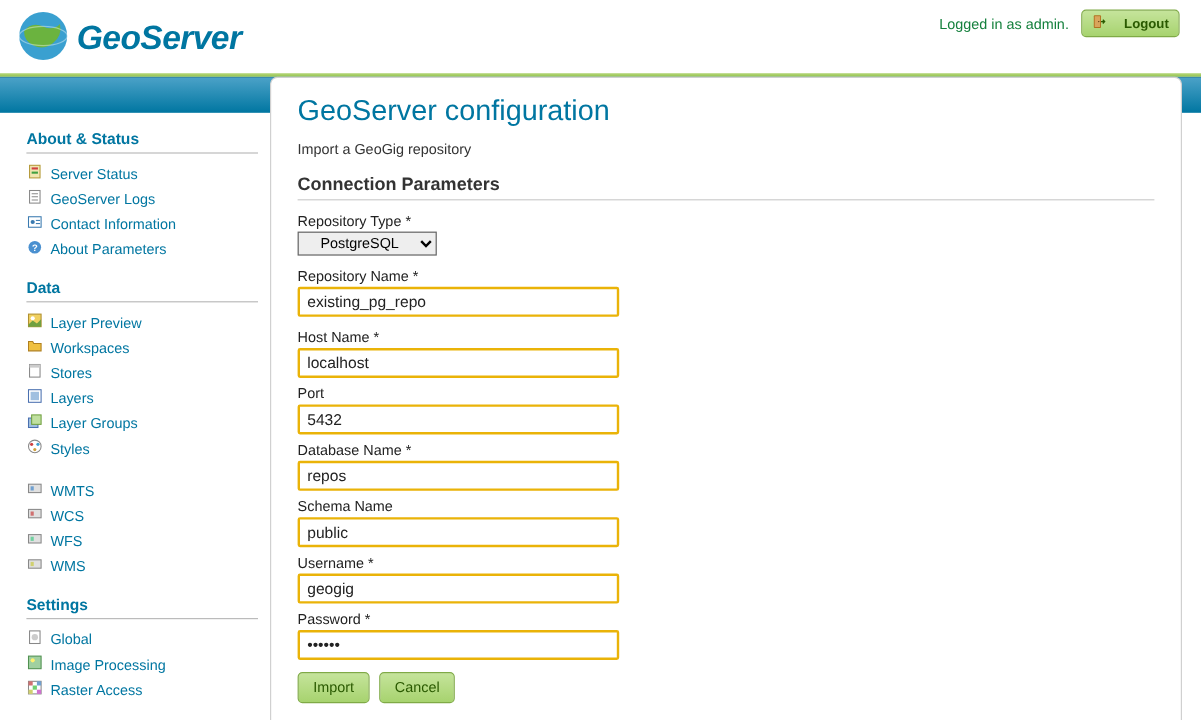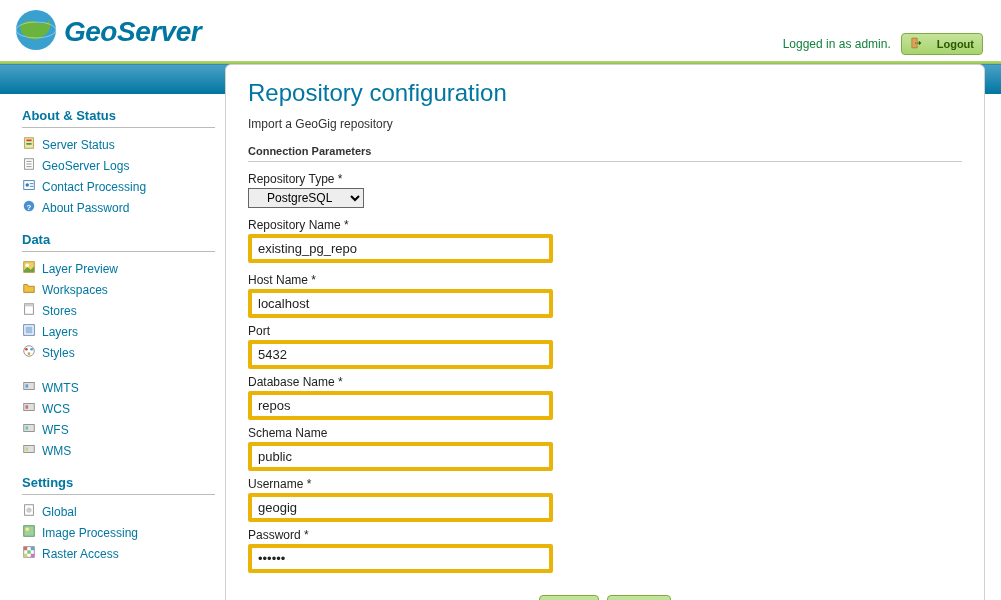--- a/index.html
+++ b/index.html
@@ -8,21 +8,21 @@
     font-size: 12px;
     color: #333;
     background: #fff;
     width: 1001px;
   }
   a { color: #0076a1; text-decoration: none; }
 
   
   .header {
     display: flex;
-    align-items: flex-end;
+    align-items: flex-start;
     justify-content: space-between;
     padding: 8px 18px 6px 14px;
     border-radius: 10px;
   }
   .logo-wrap { display: flex; align-items: center; gap: 6px; }
   .logo-text {
     font-size: 28px;
     font-weight: bold;
     font-style: italic;
     color: #0076a1;
@@ -96,45 +96,45 @@
     color: #0076a1;
     font-weight: normal;
     margin-bottom: 10px;
   }
   .page-desc {
     color: #333;
     font-size: 12px;
     margin-bottom: 14px;
   }
   .section-title {
-    font-size: 11px;
+    font-size: 15px;
     font-weight: bold;
     color: #333;
     border-bottom: 1px solid #ccc;
     padding-bottom: 4px;
     margin-bottom: 10px;
   }
   .form-row { margin-bottom: 6px; }
   .form-label { font-size: 12px; display:block; margin-bottom:2px; color:#222; }
   select {
     font-size: 12px;
     border: 1px solid #666;
     background: #eee;
     padding: 1px 14px;
   }
   input[type=text], input[type=password] {
-    width: 305px;
+    width: 268px;
     font-size: 13px;
     padding: 3px 6px;
-    border: 4px solid #eab308;
+    border: 2px solid #eab308;
     border-radius: 2px;
     background: #fff;
     color: #222;
   }
-  .actions { margin-top: 22px; display:flex; gap:8px;justify-content:center; }
+  .actions { margin-top: 10px; display:flex; gap:8px; }
   .btn {
     background: linear-gradient(#c5e49b, #a7d36f);
     border: 1px solid #7faa46;
     border-radius: 4px;
     padding: 5px 12px;
     font-size: 12px;
     color: #2a5a00;
     cursor: pointer;
   }
 </style>
@@ -194,28 +194,28 @@
               </svg></span>
           <a href="#">GeoServer Logs</a>
         </li>
         <li>
           <span><svg viewBox="0 0 16 16">
                 <rect x="2" y="3" width="12" height="10" fill="#fff" stroke="#3a7ab0"></rect>
                 <circle cx="6" cy="8" r="2" fill="#3a7ab0"></circle>
                 <rect x="9" y="6" width="4" height="1" fill="#3a7ab0"></rect>
                 <rect x="9" y="9" width="4" height="1" fill="#3a7ab0"></rect>
               </svg></span>
-          <a href="#">Contact Processing</a>
+          <a href="#">Contact Information</a>
         </li>
         <li>
           <span><svg viewBox="0 0 16 16">
                 <circle cx="8" cy="8" r="6" fill="#4a90d0"></circle>
                 <text x="8" y="12" font-size="9" fill="#fff" text-anchor="middle" font-weight="bold">?</text>
               </svg></span>
-          <a href="#">About Password</a>
+          <a href="#">About Parameters</a>
         </li>
       </ul>
     </div>
 
     <div class="side-section">
       <div class="side-title">Data</div>
       <ul class="side-list">
         <li>
           <span><svg viewBox="0 0 16 16">
                 <rect x="2" y="2" width="12" height="12" fill="#f0d060" stroke="#b09030"></rect>
@@ -236,20 +236,27 @@
                 <rect x="3" y="2" width="10" height="3" fill="#ccc"></rect>
               </svg></span>
           <a href="#">Stores</a>
         </li>
         <li>
           <span><svg viewBox="0 0 16 16">
                 <rect x="2" y="2" width="12" height="12" fill="none" stroke="#4a70b0"></rect>
                 <rect x="4" y="4" width="8" height="8" fill="#a0c0e0"></rect>
               </svg></span>
           <a href="#">Layers</a>
+        </li>
+        <li>
+          <span><svg viewBox="0 0 16 16">
+                <rect x="2" y="5" width="9" height="9" fill="#a0c0e0" stroke="#4a70b0"></rect>
+                <rect x="5" y="2" width="9" height="9" fill="#c0e0a0" stroke="#70a040"></rect>
+              </svg></span>
+          <a href="#">Layer Groups</a>
         </li>
         <li>
           <span><svg viewBox="0 0 16 16">
                 <circle cx="8" cy="8" r="6" fill="#fff" stroke="#888"></circle>
                 <circle cx="5" cy="6" r="1.5" fill="#d04040"></circle>
                 <circle cx="11" cy="6" r="1.5" fill="#40a0d0"></circle>
                 <circle cx="8" cy="11" r="1.5" fill="#d0a040"></circle>
               </svg></span>
           <a href="#">Styles</a>
         </li>
@@ -316,21 +323,21 @@
                 <rect x="10" y="10" width="4" height="4" fill="#d070d0"></rect>
               </svg></span>
           <a href="#">Raster Access</a>
         </li>
       </ul>
     </div>
 
   </div>
 
   <div class="content">
-    <h1 class="page-title">Repository configuration</h1>
+    <h1 class="page-title">GeoServer configuration</h1>
     <div class="page-desc">Import a GeoGig repository</div>
     <div class="section-title">Connection Parameters</div>
 
     <div class="form-row">
       <label class="form-label">Repository Type *</label>
       <select>
         <option>PostgreSQL</option>
       </select>
     </div>
 

